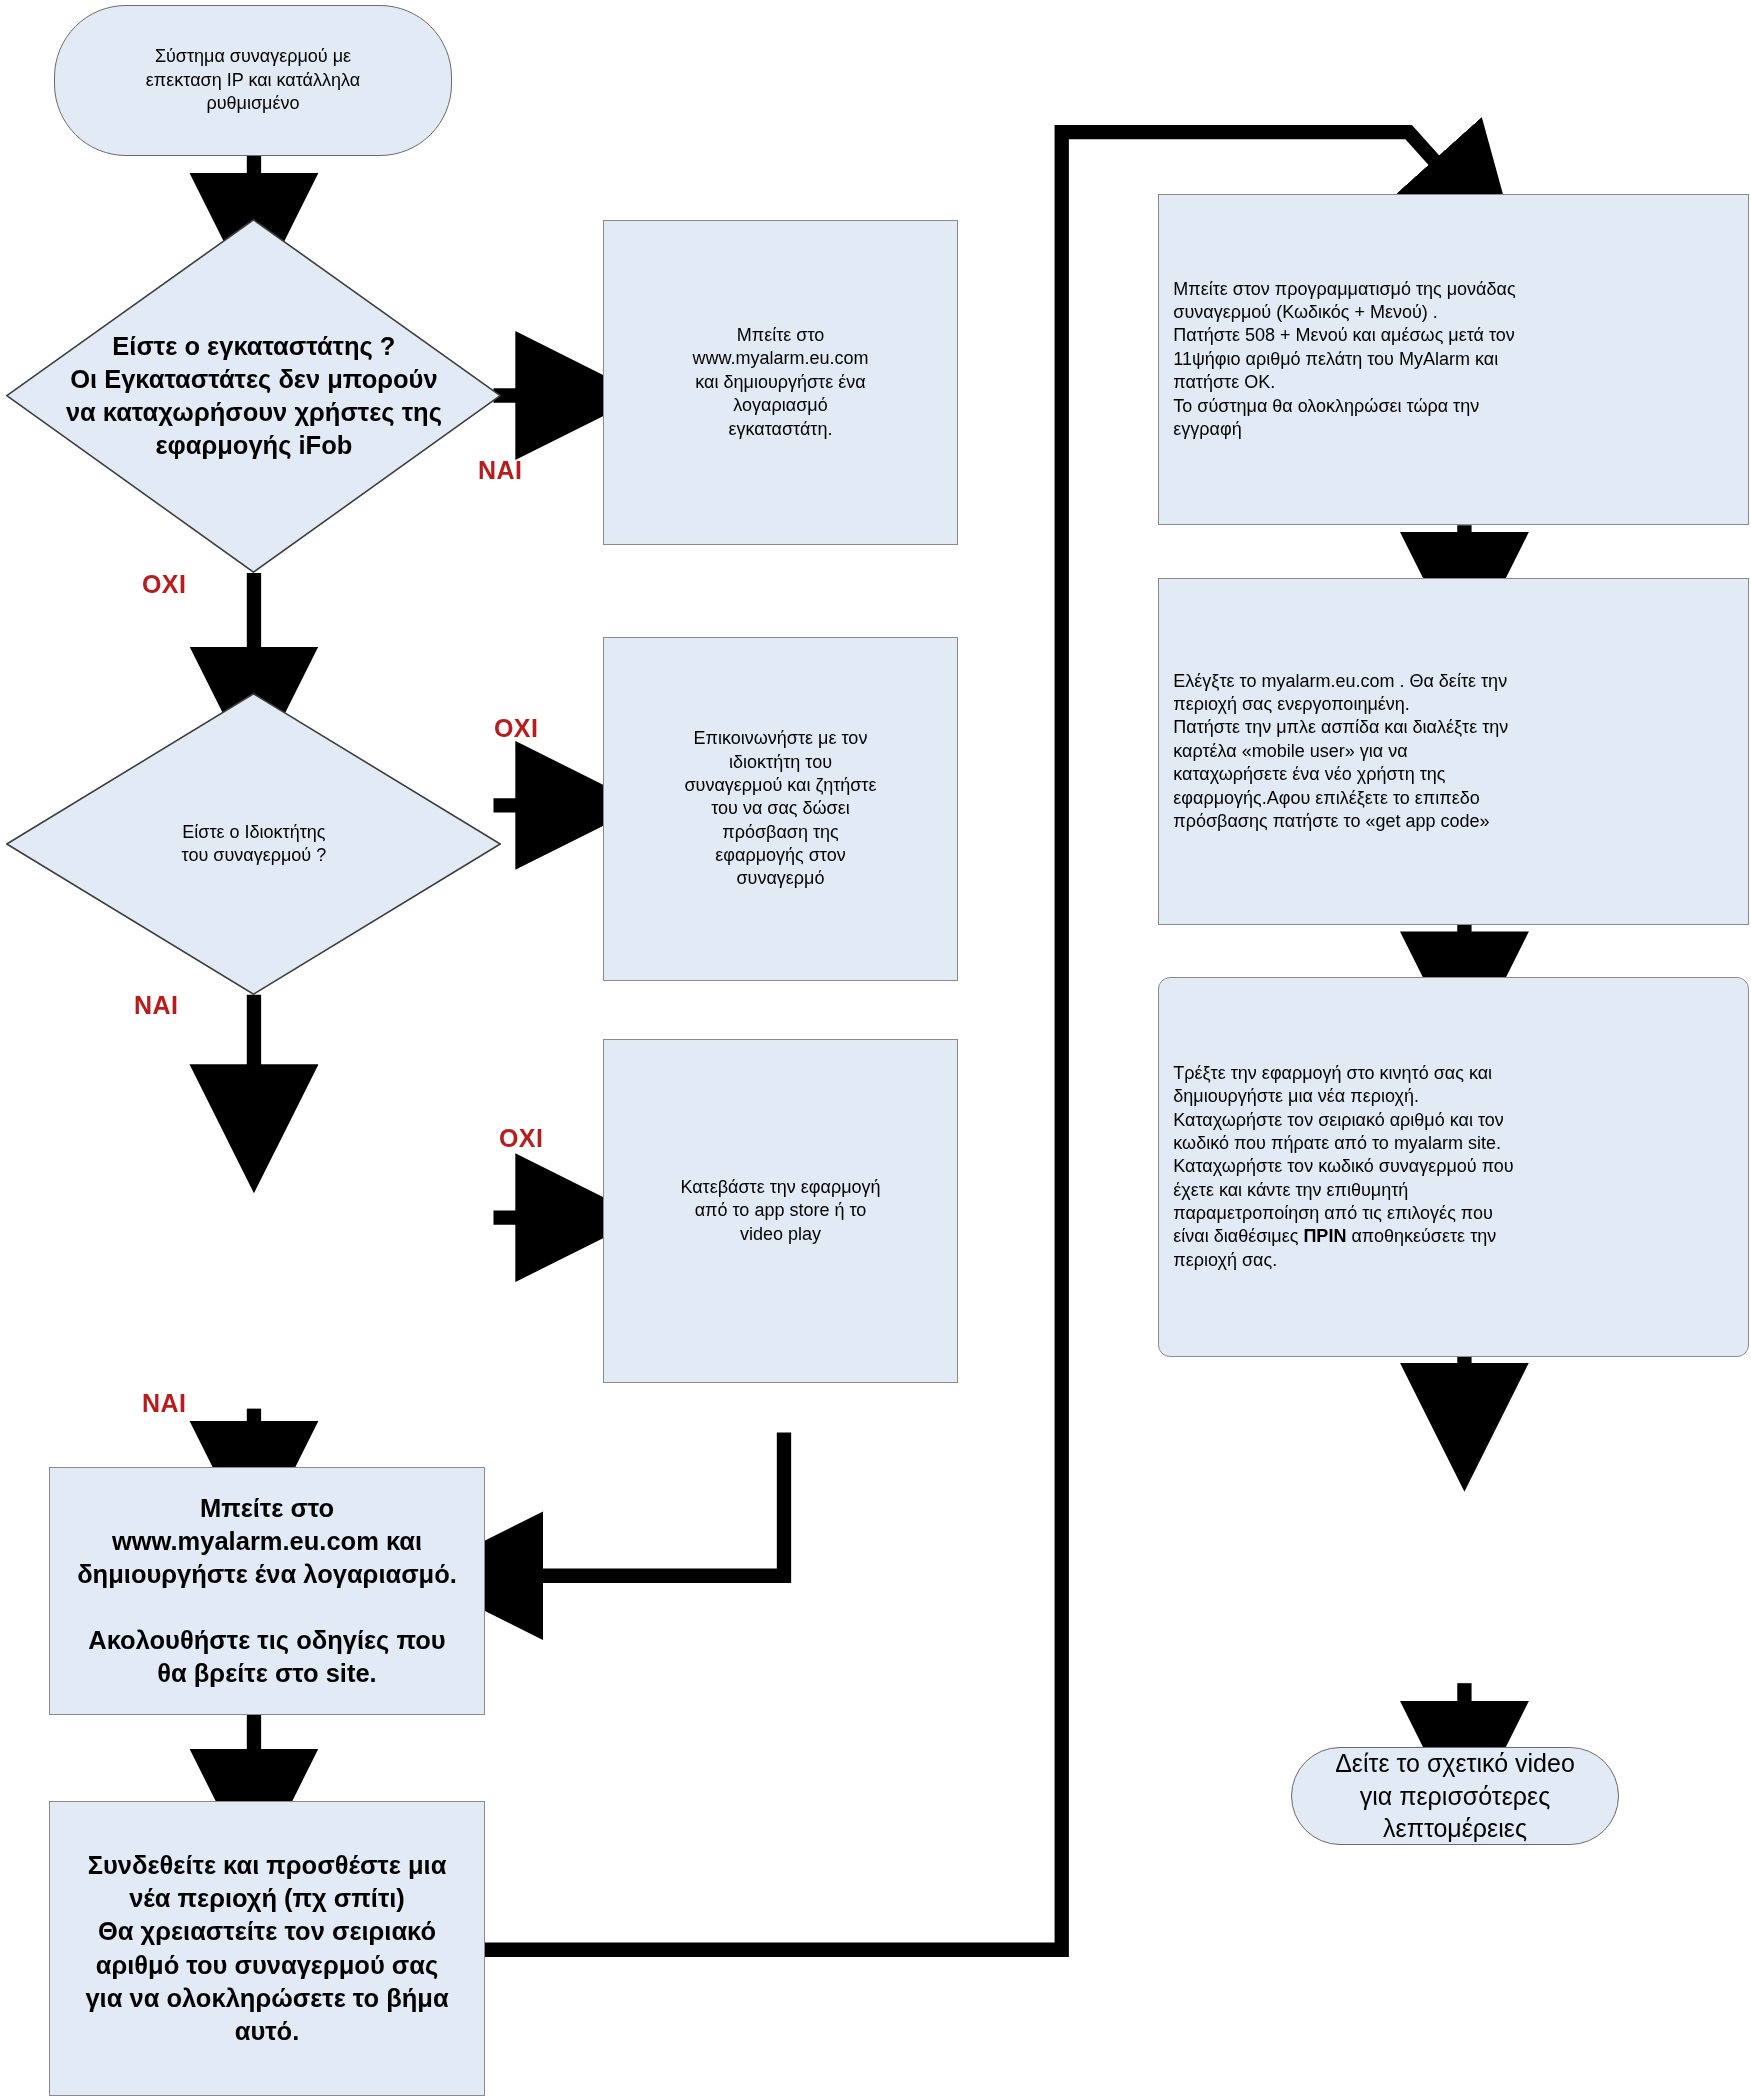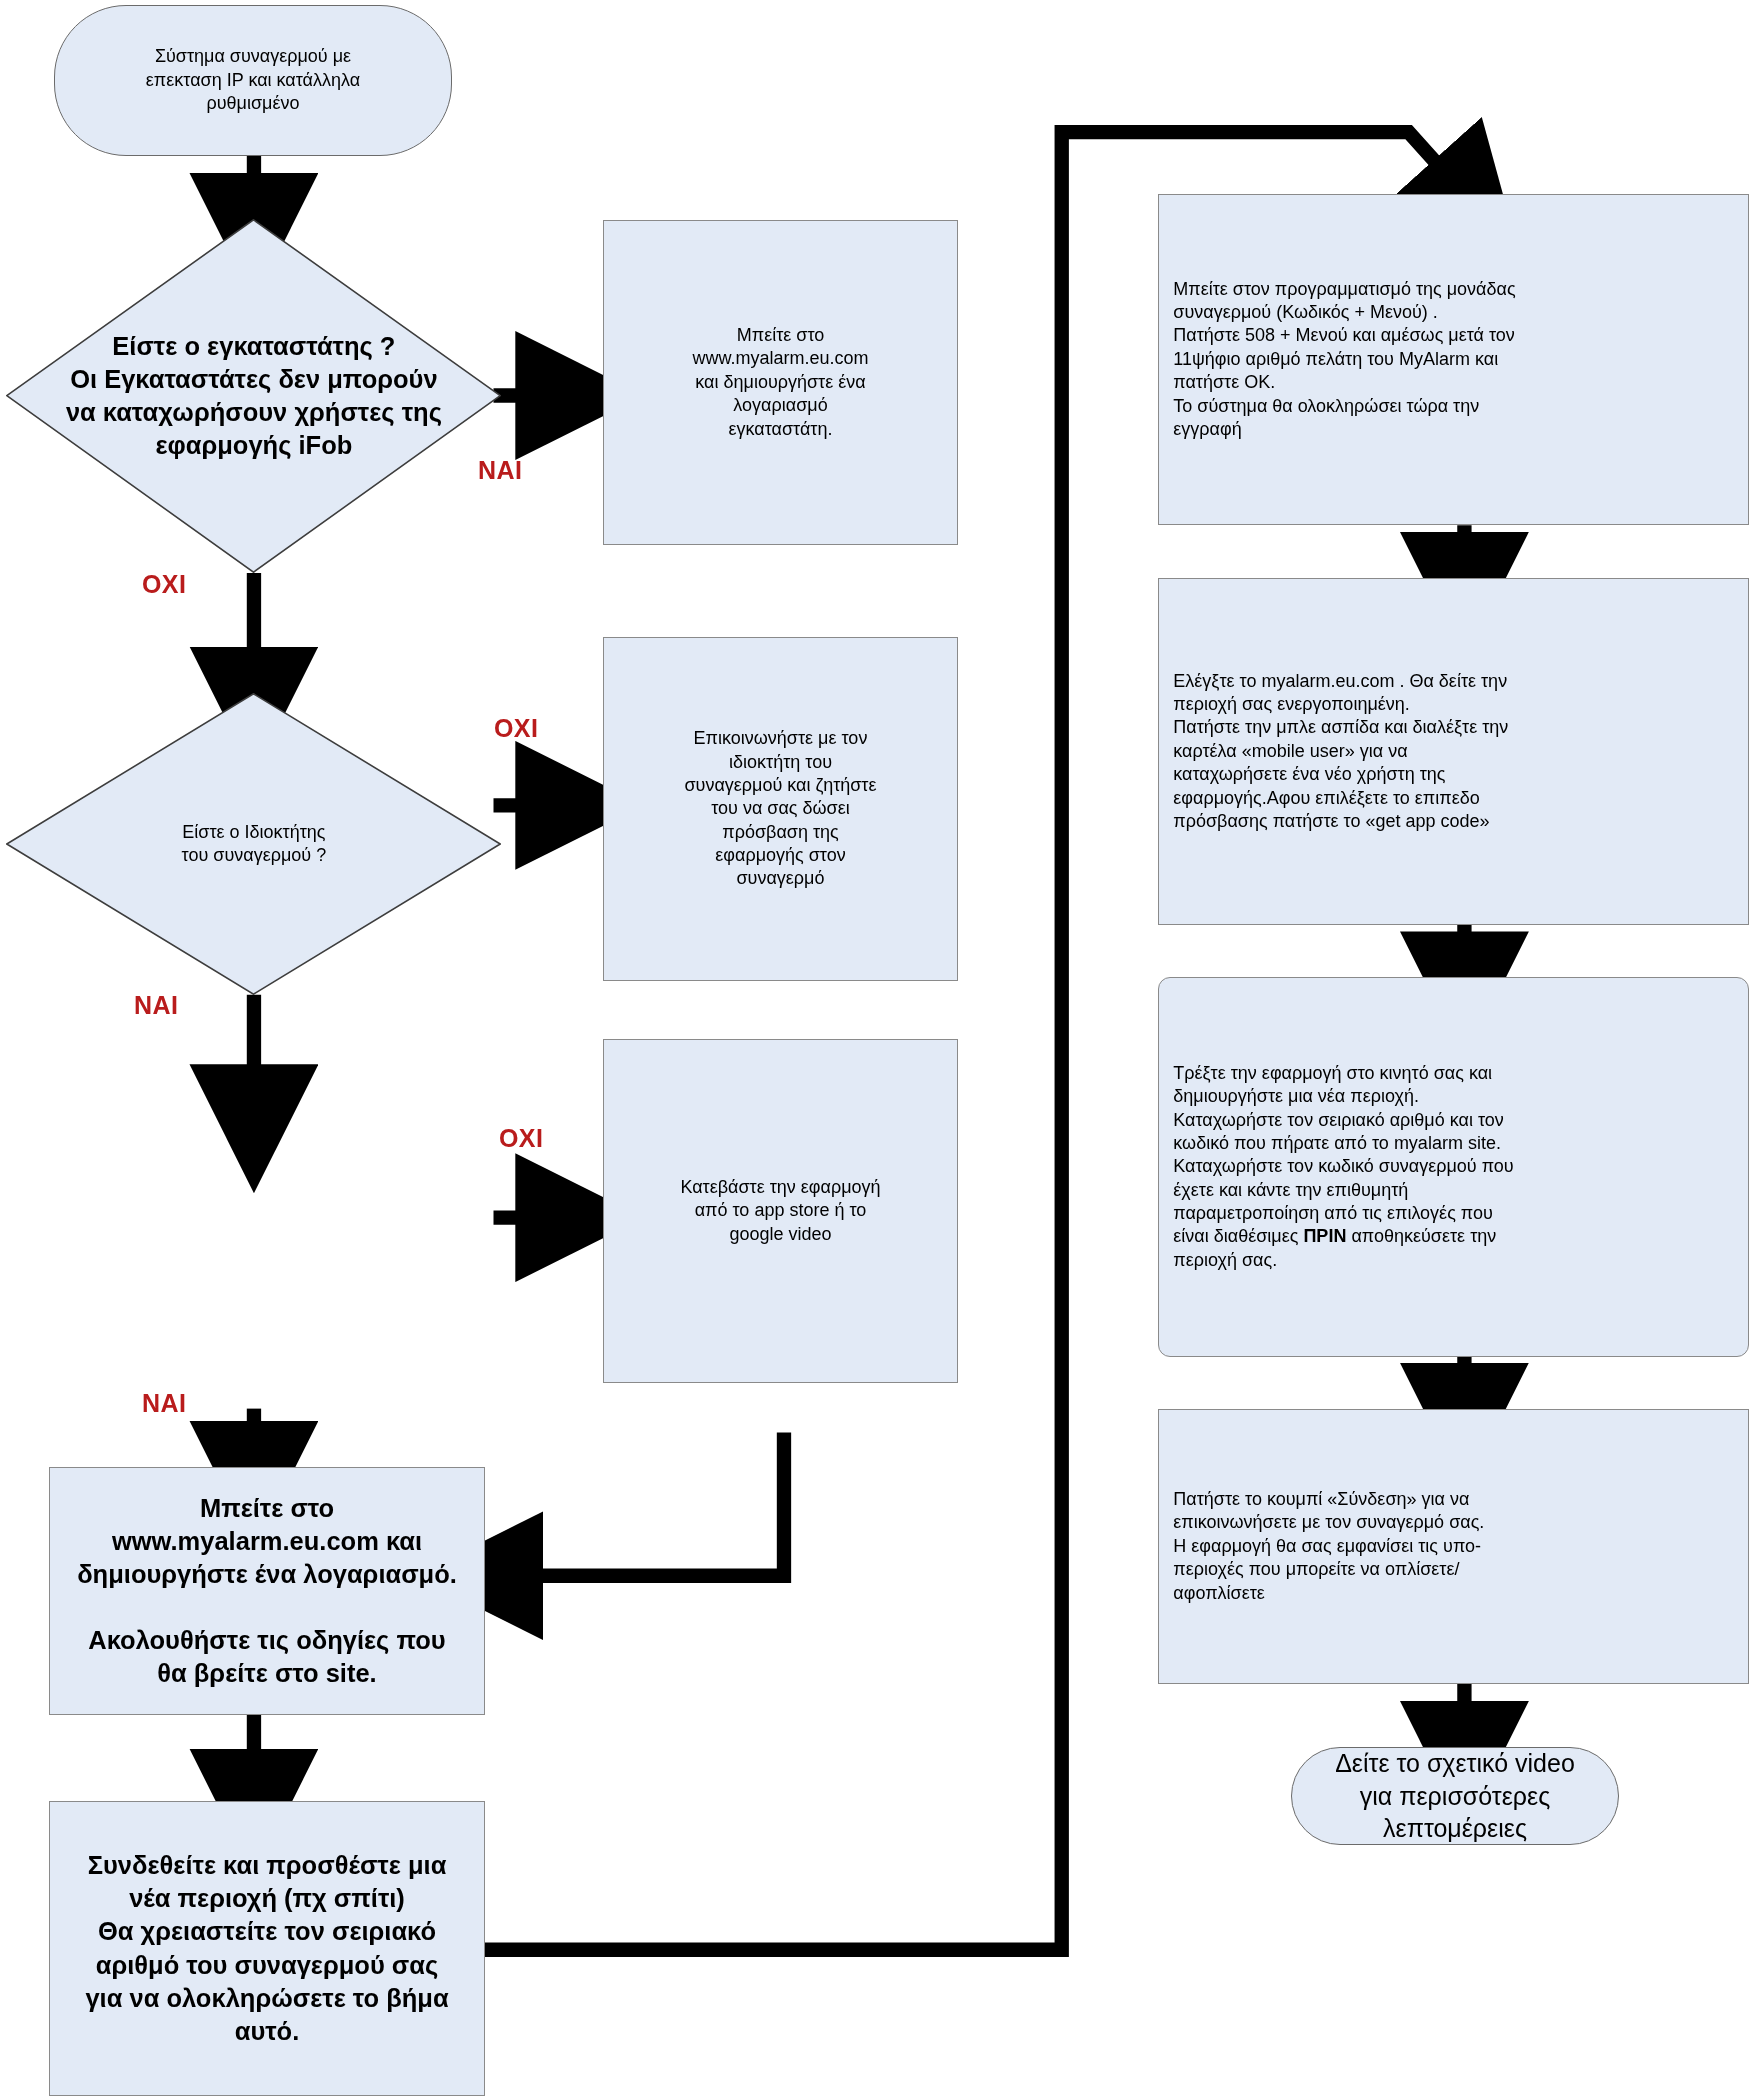--- a/index.html
+++ b/index.html
@@ -168,21 +168,21 @@
 του να σας δώσει
 πρόσβαση της
 εφαρμογής στον
 συναγερμό</div>
   </div>
 
 
   <div class="node process" style="left:603px; top:1039px; width:355px; height:344px;">
     <div class="txt fs33">Κατεβάστε την εφαρμογή
 από το app store ή το
-google video</div>
+video play</div>
   </div>
 
   <div class="node process" style="left:49px; top:1467px; width:436px; height:248px;">
     <div class="txt fs32">Μπείτε στο
 www.myalarm.eu.com και
 δημιουργήστε ένα λογαριασμό.
 
 Ακολουθήστε τις οδηγίες που
 θα βρείτε στο site.</div>
   </div>
@@ -221,27 +221,20 @@
 δημιουργήστε μια νέα περιοχή.
 Καταχωρήστε τον σειριακό αριθμό και τον
 κωδικό που πήρατε από το myalarm site.
 Καταχωρήστε τον κωδικό συναγερμού που
 έχετε και κάντε την επιθυμητή
 παραμετροποίηση από τις επιλογές που
 είναι διαθέσιμες </span><b>ΠΡΙΝ</b><span> αποθηκεύσετε την
 περιοχή σας.</span></div>
   </div>
 
-  <div class="node process process-left" style="left:1158px; top:1409px; width:591px; height:275px;">
-    <div class="txt fs33">Πατήστε το κουμπί «Σύνδεση» για να
-επικοινωνήσετε με τον συναγερμό σας.
-Η εφαρμογή θα σας εμφανίσει τις υπο-
-περιοχές που μπορείτε να οπλίσετε/
-αφοπλίσετε</div>
-  </div>
 
   <div class="node terminator" style="left:1291px; top:1747px; width:328px; height:98px; border-radius:67px;">
     <div class="txt fs31">Δείτε το σχετικό video
 για περισσότερες
 λεπτομέρειες</div>
   </div>
 
   <div class="edge-label" style="left:478px; top:456px;">ΝΑΙ</div>
 
   <div class="edge-label" style="left:142px; top:570px;">ΟΧΙ</div>

